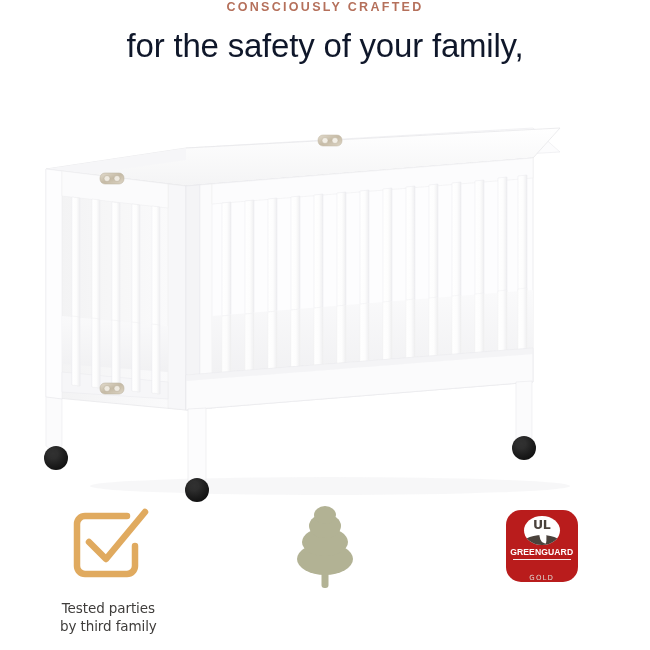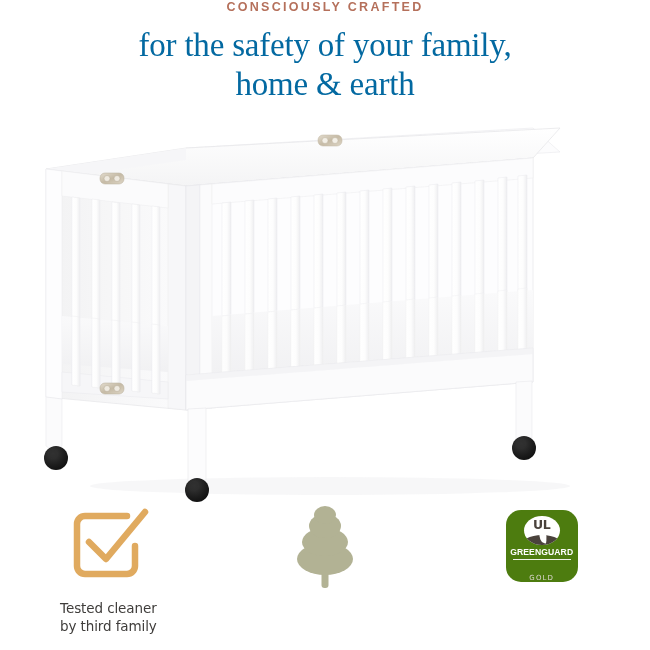--- a/index.html
+++ b/index.html
@@ -37,23 +37,23 @@
 
   .headline {
     position: absolute;
     top: 26px;
     left: 0;
     width: 650px;
     text-align: center;
     font-size: 33px;
     line-height: 39px;
     font-weight: 400;
-    color: #0369a1;
+    color: #0f172a;
     letter-spacing: -0.2px;
-    font-family: Liberation Serif, serif;
+    font-family: Liberation Sans, sans-serif;
   }
   .headline .l2 { display: block; }
 
   
   .crib-stage {
     position: absolute;
     top: 120px;
     left: 0;
     width: 650px;
     height: 385px;
@@ -90,21 +90,21 @@
     font-family: "DejaVu Sans", sans-serif;
     letter-spacing: -0.1px;
   }
   .feature-caption .c2 { display: block; }
 
   
   .gg-badge {
     width: 72px;
     height: 72px;
     border-radius: 15px;
-    background: #4d7c0f;
+    background: #b91c1c;
     position: relative;
     display: flex;
     flex-direction: column;
     align-items: center;
     padding-top: 6px;
   }
   .gg-ul {
     width: 36px;
     height: 36px;
     border-radius: 50%;
@@ -170,21 +170,20 @@
 </style>
 </head>
 <body>
 
 <div id="root">
 
   <div class="eyebrow">CONSCIOUSLY CRAFTED</div>
 
   <h1 class="headline">
     <span class="l1">for the safety of your family,</span>
-    <span class="l2">home &amp; earth</span>
   </h1>
 
   <div class="crib-stage">
     <svg class="crib-svg" viewBox="0 0 650 385">
       <defs>
         <linearGradient id="railTop" x1="0" y1="0" x2="0" y2="1">
           <stop offset="0%" stop-color="#ffffff"></stop>
           <stop offset="100%" stop-color="#f4f4f5"></stop>
         </linearGradient>
         <linearGradient id="panelShade" x1="0" y1="0" x2="1" y2="0">
@@ -355,21 +354,21 @@
   <div class="features">
 
     <div class="feature">
       <div class="feature-icon">
         <svg width="86" height="84" viewBox="0 0 86 84">
           <path d="M62 12 H20 a8 8 0 0 0 -8 8 V62 a8 8 0 0 0 8 8 H62 a8 8 0 0 0 8 -8 V42" fill="none" stroke="#e0aa5f" stroke-width="6.5" stroke-linecap="round" stroke-linejoin="round"></path>
           <path d="M24 38 L41 55 L80 8" fill="none" stroke="#e0aa5f" stroke-width="6.5" stroke-linecap="round" stroke-linejoin="round"></path>
         </svg>
       </div>
       <div class="feature-caption">
-        <span class="c1">Tested cleaner</span>
+        <span class="c1">Tested parties</span>
         <span class="c2">by third family</span>
       </div>
     </div>
 
     <div class="feature">
       <div class="feature-icon">
         <svg width="64" height="88" viewBox="0 0 64 88">
           <g fill="#b2b294">
             <rect x="28.5" y="56" width="7" height="30" rx="3"></rect>
             <ellipse cx="32" cy="57" rx="28" ry="16"></ellipse>

